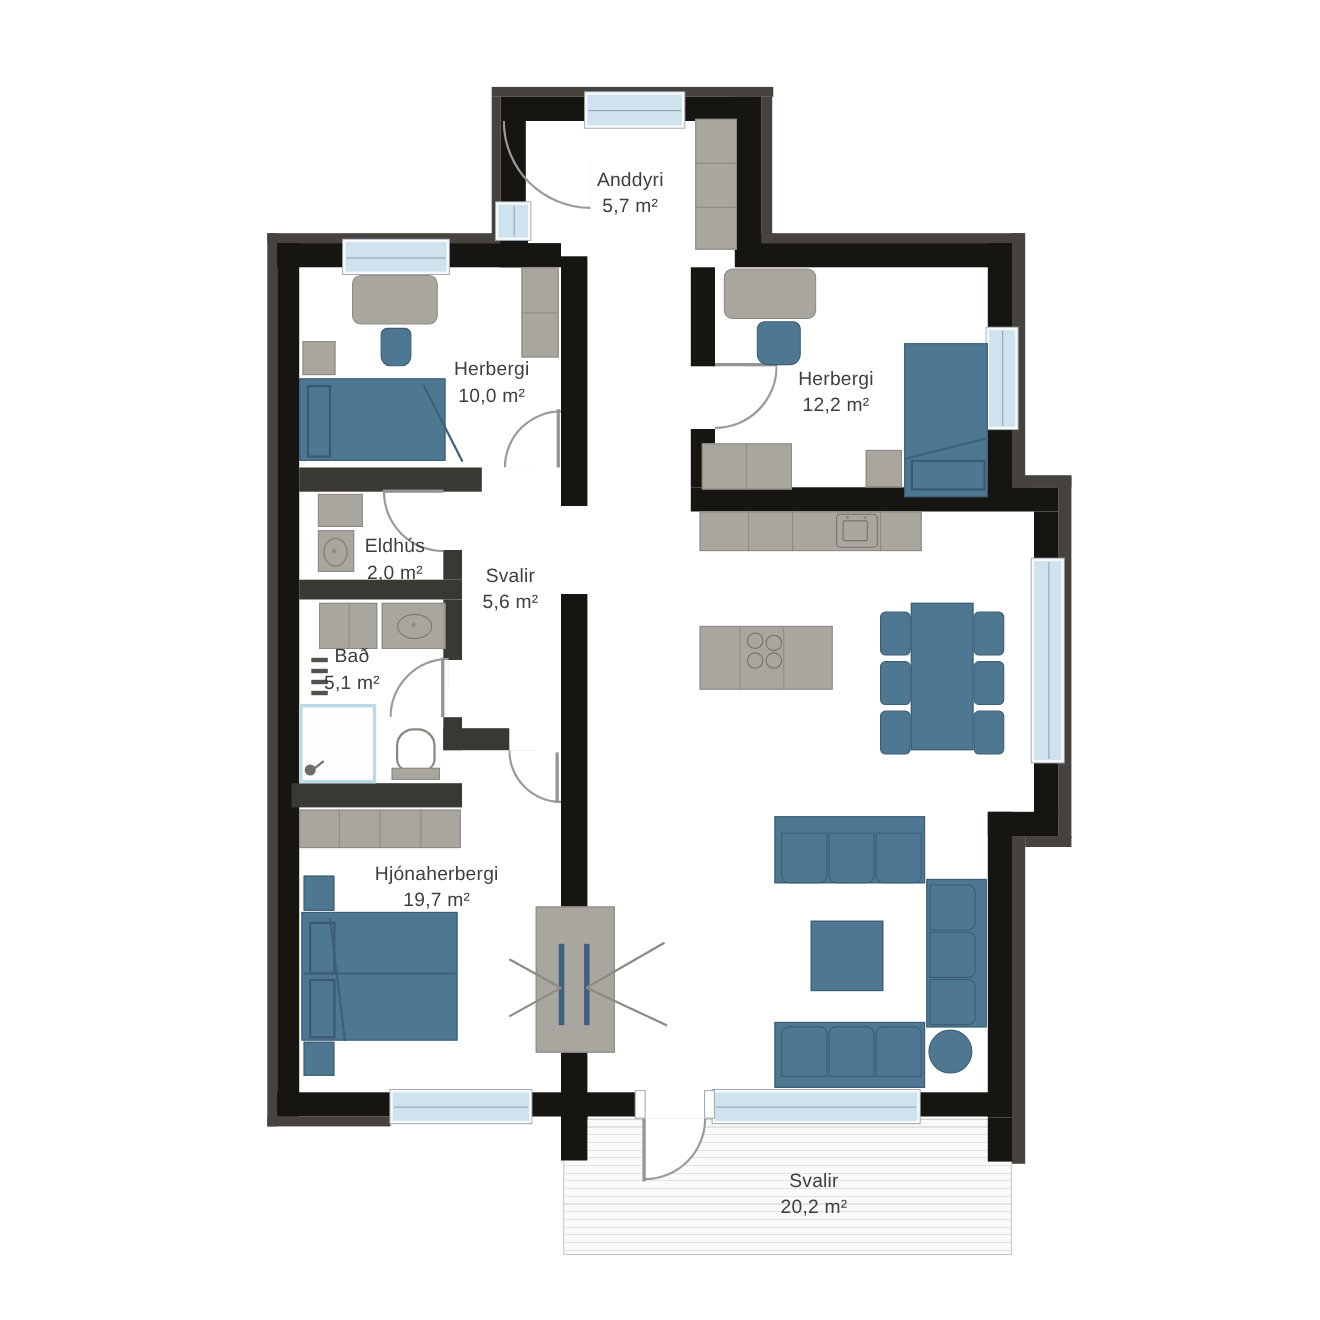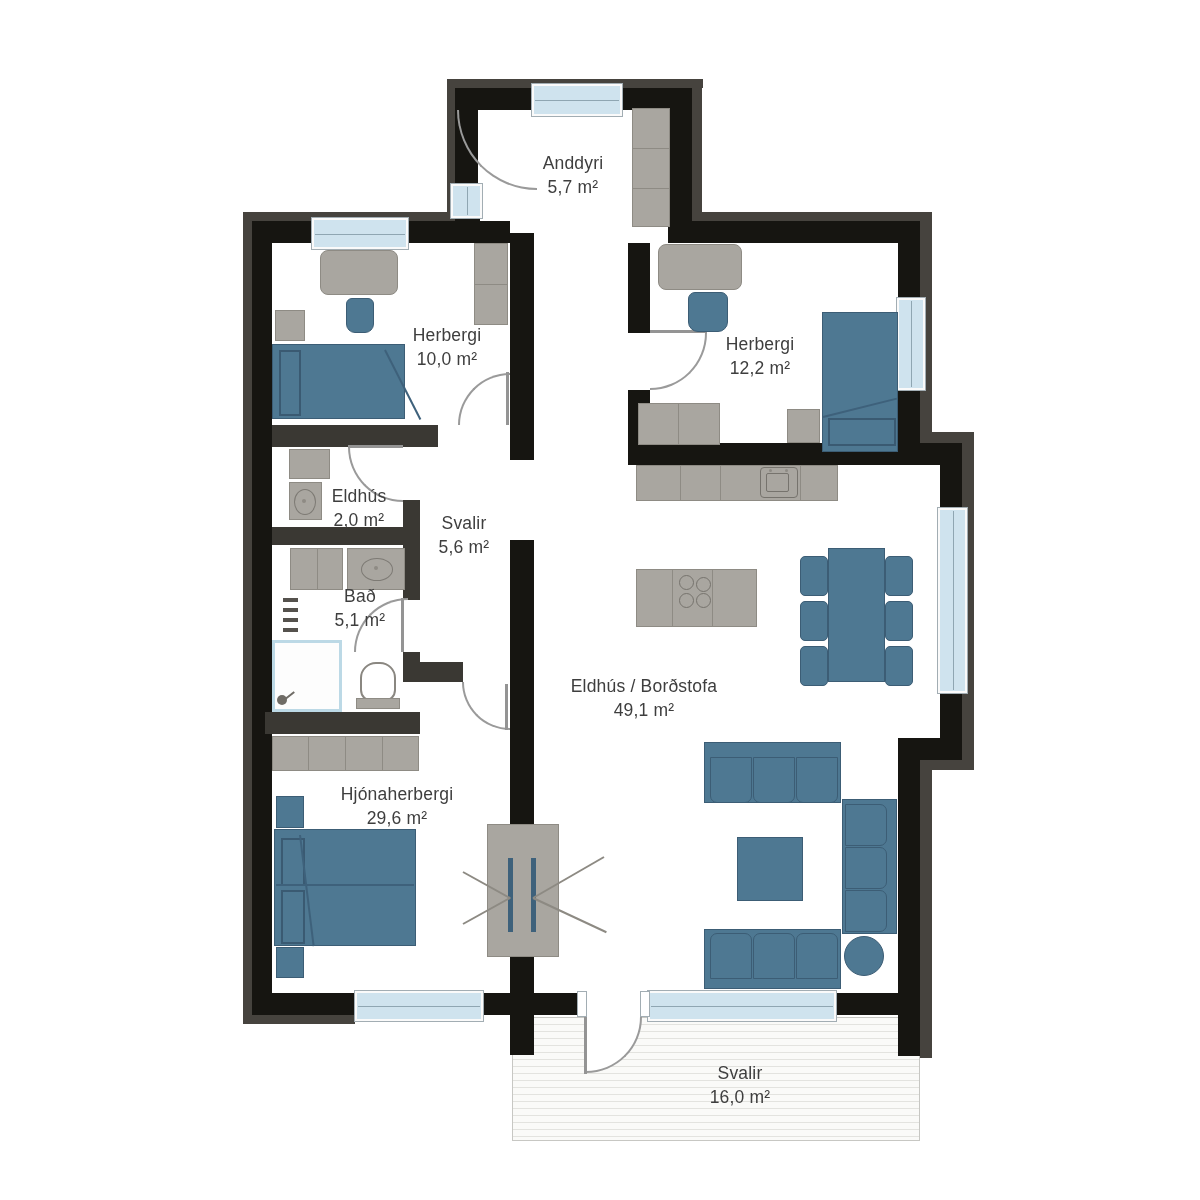--- a/index.html
+++ b/index.html
@@ -233,30 +233,26 @@
     <div>12,2 m²</div>
   </div>
   <div class="lbl" style="left:359px;top:484px;">
     <div>Eldhús</div>
     <div>2,0 m²</div>
   </div>
   <div class="lbl" style="left:464px;top:511px;">
     <div>Svalir</div>
     <div>5,6 m²</div>
   </div>
-  <div class="lbl" style="left:360px;top:584px;">
+  <div class="lbl" style="left:320px;top:584px;">
     <div>Bað</div>
     <div>5,1 m²</div>
   </div>
-  <div class="lbl" style="left:644px;top:674px;">
-    <div>Eldhús / Borðstofa</div>
-    <div>49,1 m²</div>
-  </div>
   <div class="lbl" style="left:397px;top:782px;">
     <div>Hjónaherbergi</div>
-    <div>29,6 m²</div>
+    <div>19,7 m²</div>
   </div>
   <div class="lbl" style="left:740px;top:1061px;">
     <div>Svalir</div>
-    <div>16,0 m²</div>
+    <div>20,2 m²</div>
   </div>
 
 </div>
 
 </body></html>

